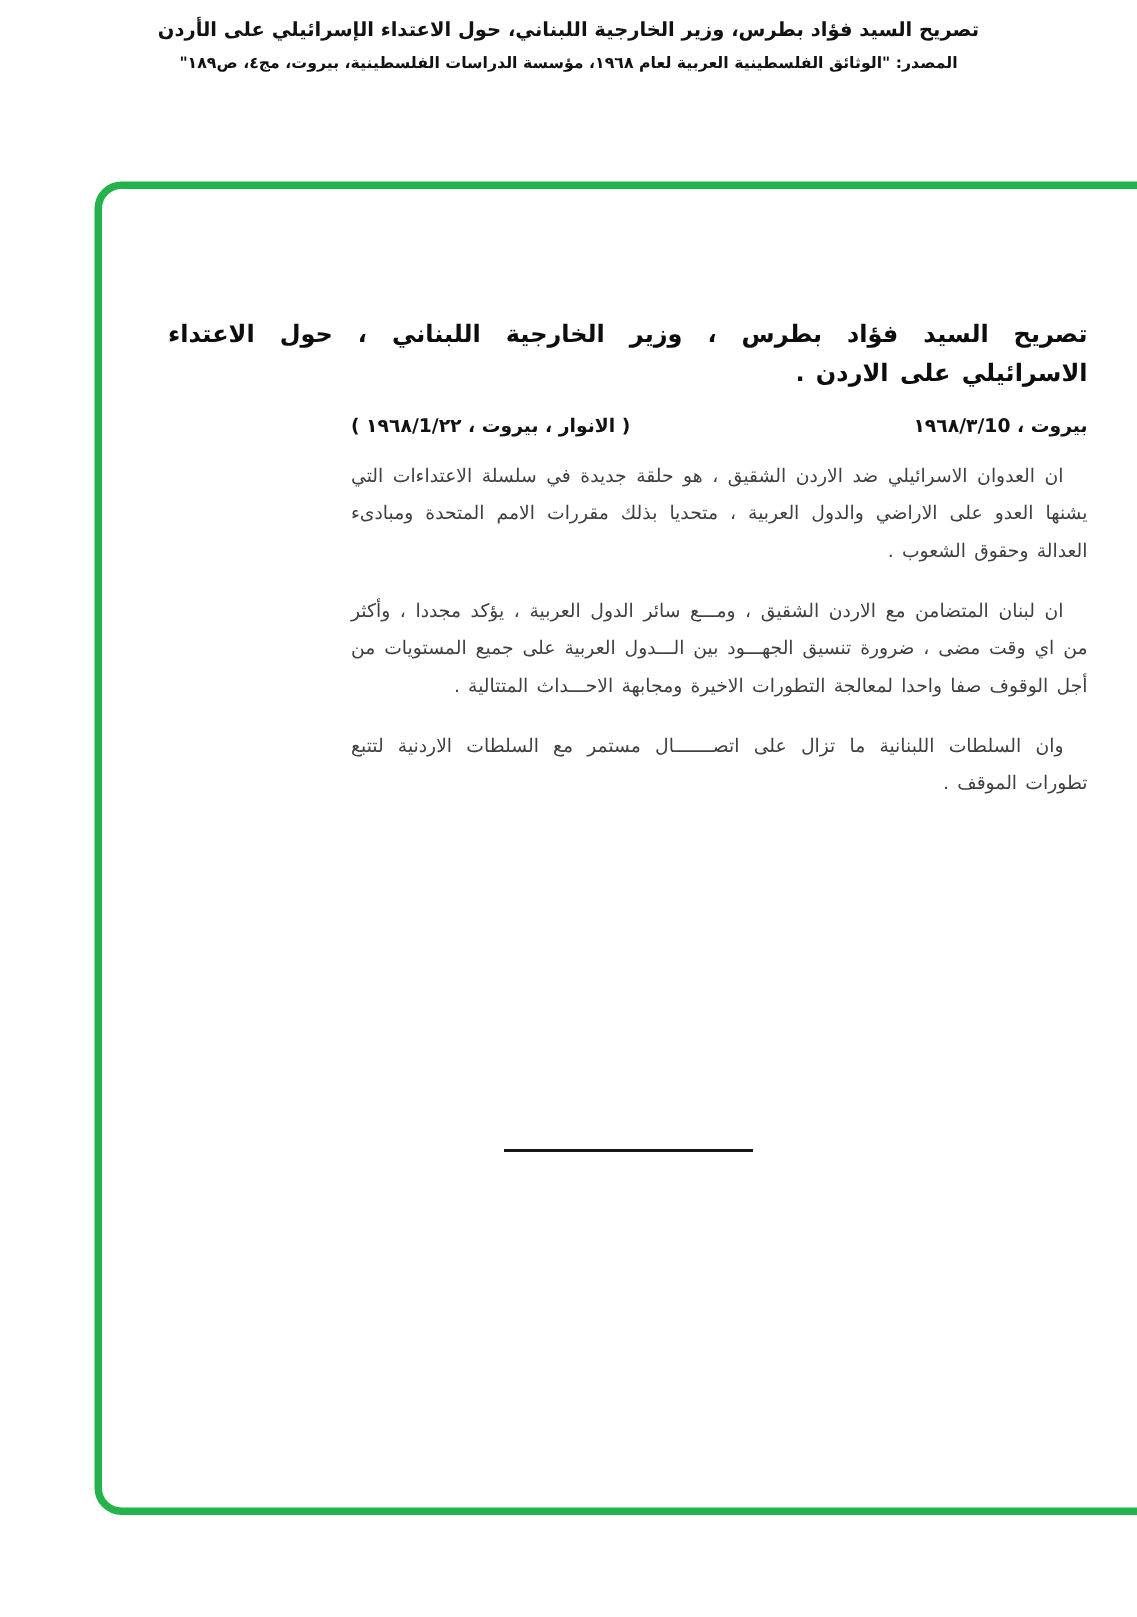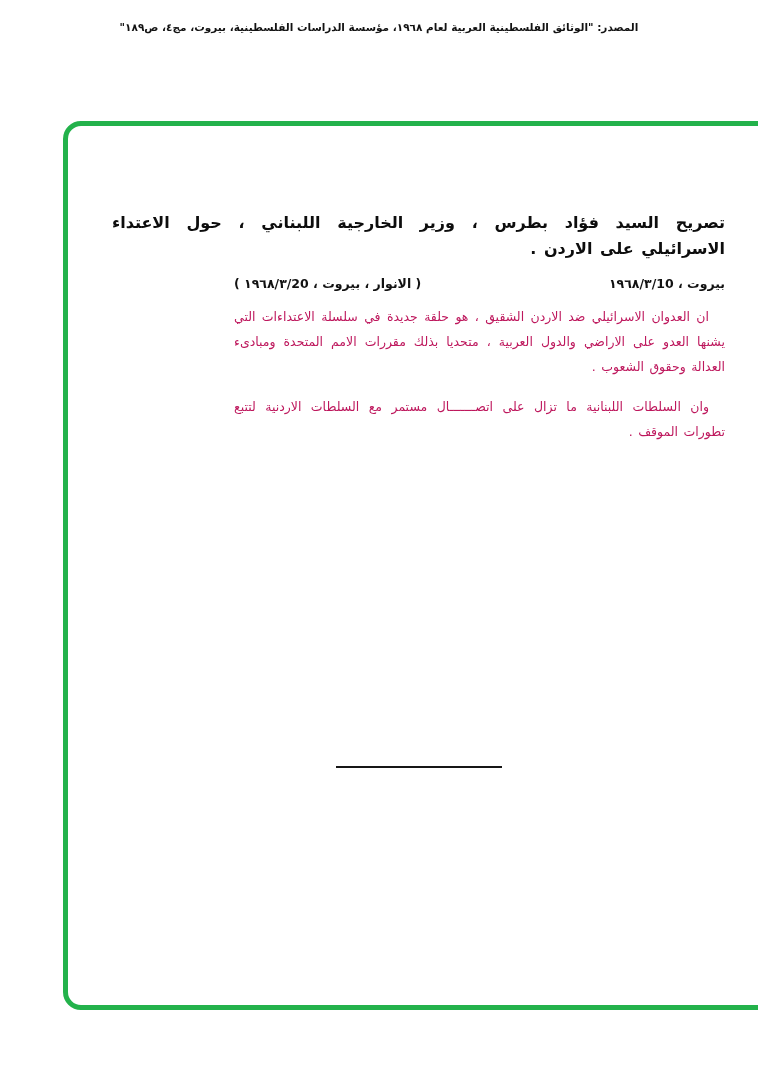--- a/index.html
+++ b/index.html
@@ -78,57 +78,59 @@
     white-space: nowrap;
   }
 
   .doc-para {
     font-size: 12.5px;
     line-height: 25px;
     text-align: justify;
     text-indent: 16px;
     word-spacing: 1.5px;
     margin-bottom: 15px;
-    color: #be185d;
+    color: #404040;
   }
 
   .end-rule {
     position: absolute;
     top: 640px;
     left: 50%;
     transform: translateX(-50%);
     width: 166px;
     height: 2px;
     background: #161616;
   }
 </style>
 </head>
 <body>
 
 <div class="page">
 
   <header class="page-header">
+    <div class="header-title">تصريح السيد فؤاد بطرس، وزير الخارجية اللبناني، حول الاعتداء الإسرائيلي على الأردن</div>
     <div class="header-source">المصدر: "الوثائق الفلسطينية العربية لعام ١٩٦٨، مؤسسة الدراسات الفلسطينية، بيروت، مج٤، ص١٨٩"</div>
   </header>
 
   <section class="doc-frame">
     <div class="doc-inner">
 
       <h1 class="doc-title">تصريح السيد فؤاد بطرس ، وزير الخارجية اللبناني ، حول الاعتداء الاسرائيلي على الاردن .</h1>
 
       <div class="doc-body">
 
         <div class="dateline">
           <span class="dateline-place">بيروت ، ١٩٦٨/٣/10</span>
-          <span class="dateline-publication">( الانوار ، بيروت ، ١٩٦٨/٣/20 )</span>
+          <span class="dateline-publication">( الانوار ، بيروت ، ١٩٦٨/1/٢٢ )</span>
         </div>
 
         <p class="doc-para">ان العدوان الاسرائيلي ضد الاردن الشقيق ، هو حلقة جديدة في سلسلة الاعتداءات التي يشنها العدو على الاراضي والدول العربية ، متحديا بذلك مقررات الامم المتحدة ومبادىء العدالة وحقوق الشعوب .</p>
 
 
+        <p class="doc-para">ان لبنان المتضامن مع الاردن الشقيق ، ومـــع سائر الدول العربية ، يؤكد مجددا ، وأكثر من اي وقت مضى ، ضرورة تنسيق الجهـــود بين الـــدول العربية على جميع المستويات من أجل الوقوف صفا واحدا لمعالجة التطورات الاخيرة ومجابهة الاحـــداث المتتالية .</p>
 
         <p class="doc-para">وان السلطات اللبنانية ما تزال على اتصـــــــال مستمر مع السلطات الاردنية لتتبع تطورات الموقف .</p>
 
       </div>
 
       <div class="end-rule"></div>
 
     </div>
   </section>
 

